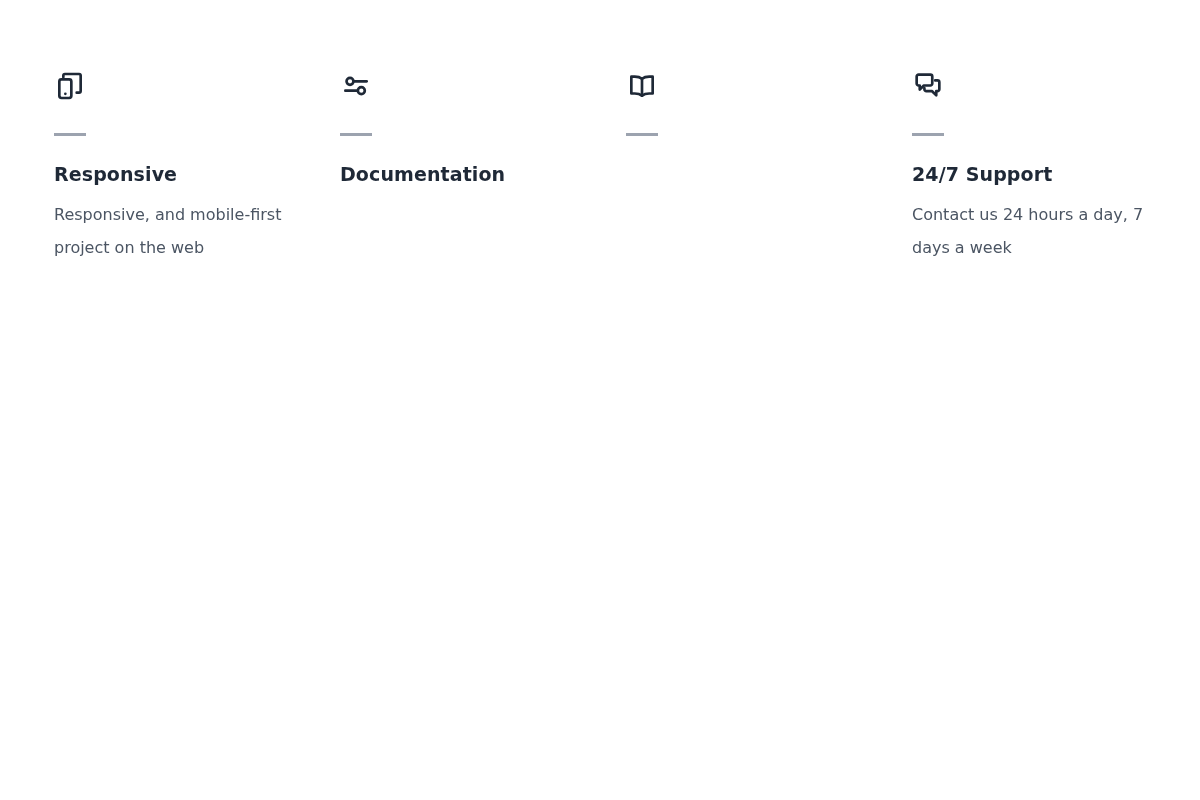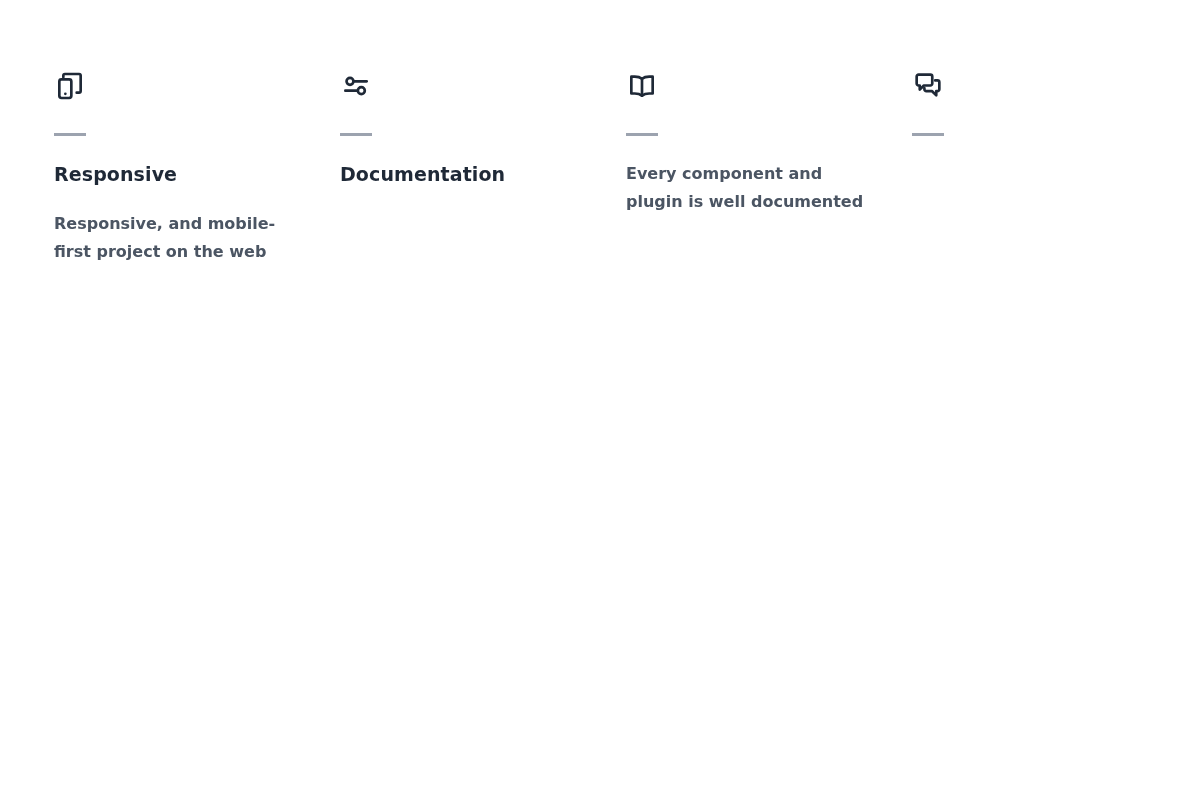--- a/index.html
+++ b/index.html
@@ -60,24 +60,24 @@
   .feature-title {
     margin: 26px 0 0 0;
     font-size: 19px;
     line-height: 24px;
     font-weight: 700;
     color: #1f2937;
     letter-spacing: 0.1px;
   }
 
   .feature-desc {
-    margin: 24px 0 0 0;
+    margin: 12px 0 0 0;
     font-size: 16px;
-    line-height: 28px;
-    font-weight: 700;
+    line-height: 33px;
+    font-weight: 400;
     color: #4b5563;
     max-width: 240px;
   }
 </style>
 </head>
 <body>
 
 <section class="features-section">
   <div class="features-grid">
 
@@ -109,27 +109,28 @@
 
     <div class="feature-card">
       <span class="feature-icon">
         <svg viewBox="0 0 24 24" fill="none" stroke="currentColor" stroke-width="2" stroke-linecap="round" stroke-linejoin="round" aria-hidden="true">
           <path d="M12 6.6C10.6 5.5 8.8 5 6.6 5H4v12.6h2.6c2.2 0 4 .5 5.4 1.6"></path>
           <path d="M12 6.6C13.4 5.5 15.2 5 17.4 5H20v12.6h-2.6c-2.2 0-4 .5-5.4 1.6"></path>
           <path d="M12 6.6v12.6"></path>
         </svg>
       </span>
       <div class="feature-divider"></div>
-      <p class="feature-desc">Every component and plugin is well documented</p>
     </div>
 
     <div class="feature-card">
       <span class="feature-icon">
         <svg viewBox="0 0 24 24" fill="none" stroke="currentColor" stroke-width="2" stroke-linecap="round" stroke-linejoin="round" aria-hidden="true">
           <path d="M13.8 3.5H4.9a1.4 1.4 0 0 0-1.4 1.4v5.3a1.4 1.4 0 0 0 1.4 1.4h.9v3.1l3.1-3.1h4.9a1.4 1.4 0 0 0 1.4-1.4V4.9a1.4 1.4 0 0 0-1.4-1.4Z"></path>
           <path d="M17.4 7.8h1.7a1.4 1.4 0 0 1 1.4 1.4v5.3a1.4 1.4 0 0 1-1.4 1.4h-.9v3.1l-3.1-3.1h-4.4a1.4 1.4 0 0 1-1.4-1.4v-.9"></path>
         </svg>
       </span>
       <div class="feature-divider"></div>
+      <h3 class="feature-title">24/7 Support</h3>
+      <p class="feature-desc">Contact us 24 hours a day, 7 days a week</p>
     </div>
 
   </div>
 </section>
 
 </body></html>

